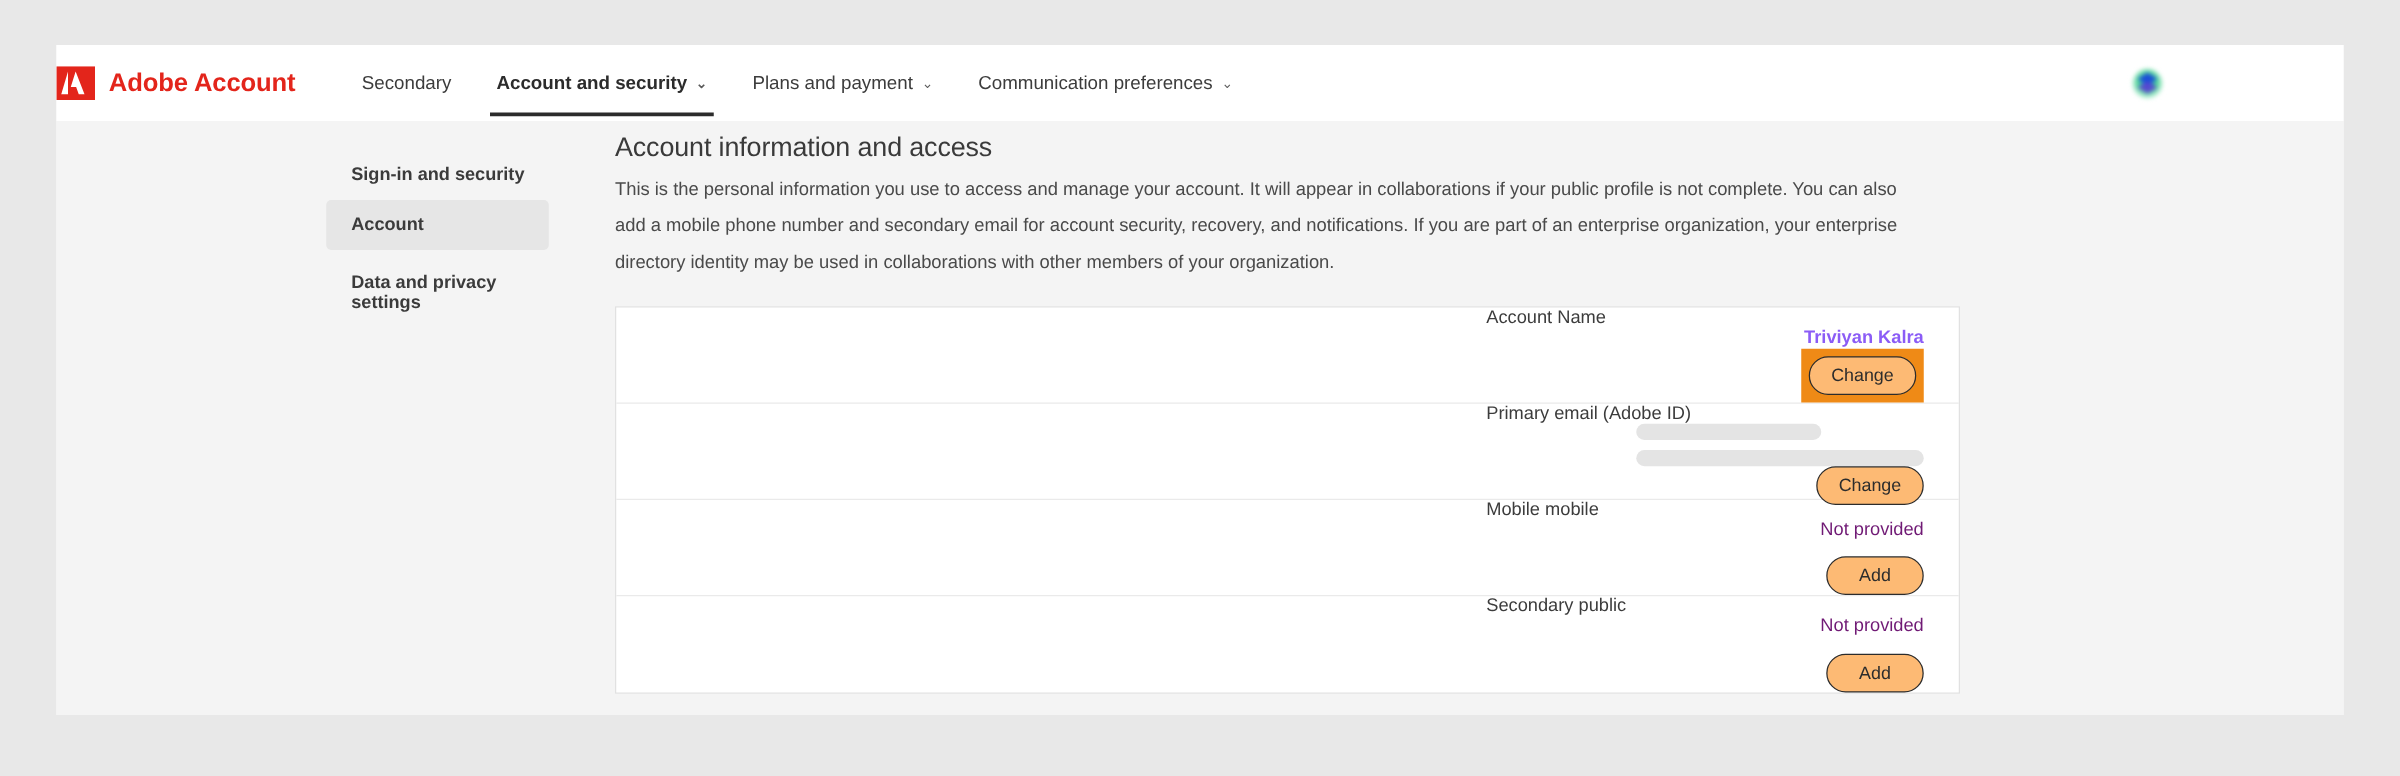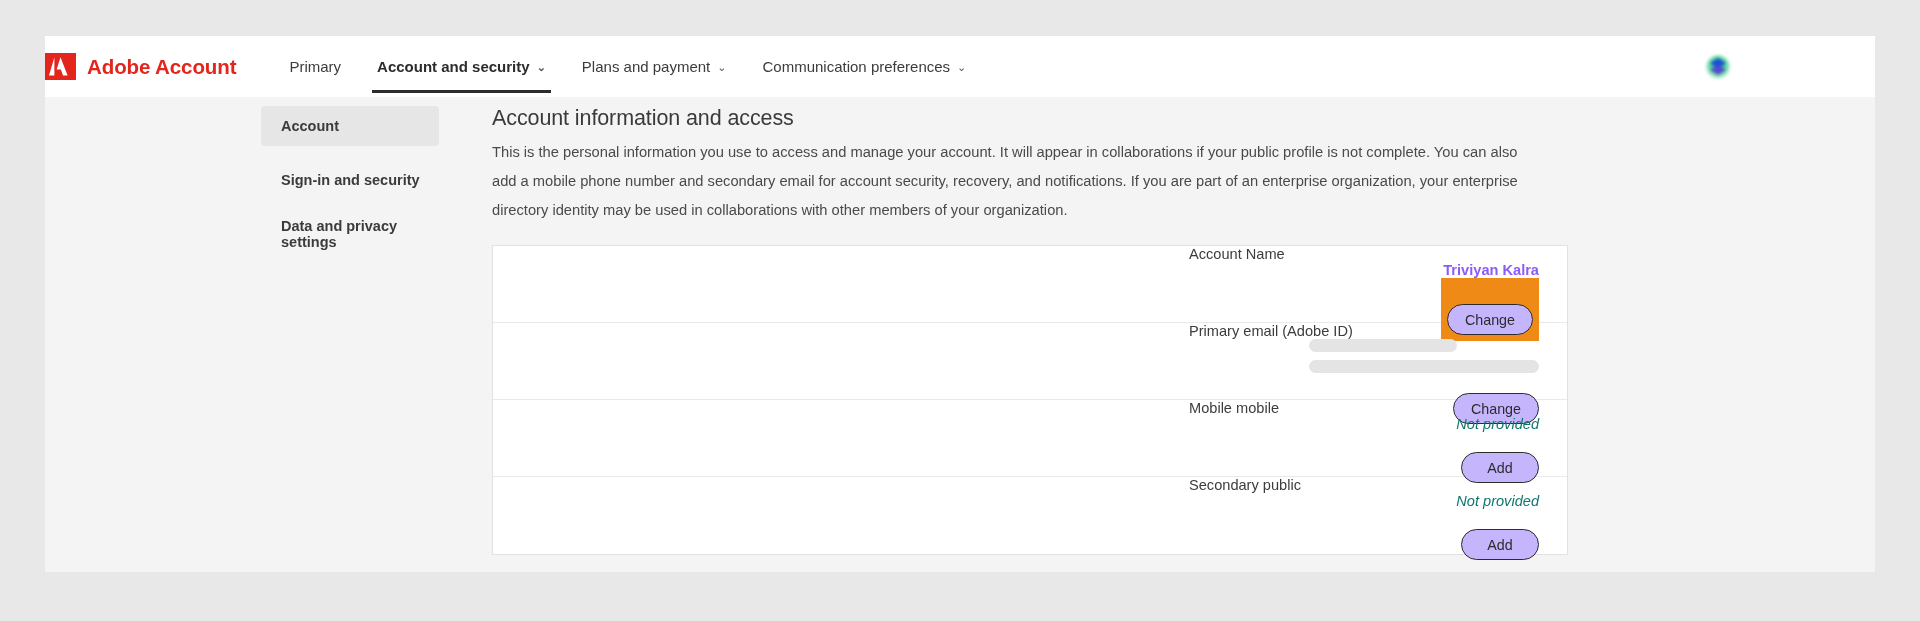--- a/index.html
+++ b/index.html
@@ -168,22 +168,21 @@
     flex-shrink: 0;
   }
   .row-value {
     flex: 1;
     font-size: 14.6px;
     color: #8b5cf6;
     font-weight: 700;
   }
   .row-value.muted {
     font-weight: 400;
-    font-style: italic;
-    color: #0f766e;
+    color: #701a75;
   }
   .redact-stack { display: flex; flex-direction: column; gap: 8px; }
   .redact-bar {
     height: 13px;
     border-radius: 7px;
     background: #e4e4e4;
   }
   .redact-bar.w1 { width: 148px; }
   .redact-bar.w2 { width: 230px; }
 
@@ -192,30 +191,29 @@
     display: flex;
     justify-content: flex-end;
     flex-shrink: 0;
   }
   .pill-btn {
     min-width: 78px;
     height: 31px;
     padding: 0 17px;
     border: 1.8px solid #2c2c2c;
     border-radius: 16px;
-    background: #c4b5fd;
+    background: #fdba74;
     font-family: "Liberation Sans", sans-serif;
     font-size: 14.3px;
     color: #2c2c2c;
     cursor: pointer;
     display: inline-flex;
     align-items: center;
     justify-content: center;
     white-space: nowrap;
-    margin-top: 20px;
   }
   .highlight-box {
     padding: 6px;
     background: #ef8a16;
     display: inline-block;
     line-height: 0;
   }
   .highlight-box .pill-btn { min-width: 80px; }
 </style>
 </head>
@@ -229,21 +227,21 @@
       <svg class="adobe-logo" viewBox="0 0 31 27">
         <rect x="0" y="0" width="31" height="27" fill="#e3251b"></rect>
         <path d="M15.5 4.2 L22.6 22.4 L18.0 22.4 L15.9 16.6 L11.6 16.6 Z" fill="#ffffff"></path>
         <path d="M9.4 4.2 L9.4 22.4 L4.0 22.4 Z" fill="#ffffff"></path>
       </svg>
       <span class="brand-title">Adobe Account</span>
     </div>
 
     <div class="nav">
       <div class="nav-item">
-        <span>Primary</span>
+        <span>Secondary</span>
       </div>
       <div class="nav-item active">
         <span>Account and security</span>
         <span class="caret">⌄</span>
       </div>
       <div class="nav-item">
         <span>Plans and payment</span>
         <span class="caret">⌄</span>
       </div>
       <div class="nav-item">
@@ -265,25 +263,25 @@
         <circle cx="17" cy="17" r="12" fill="url(#avgrad)"></circle>
         <path d="M17 8 L25 13 L17 18 L9 13 Z" fill="#1b4fd8"></path>
         <path d="M17 15 L25 20 L17 25 L9 20 Z" fill="#5a3fd1" opacity="0.9"></path>
       </svg>
     </div>
   </div>
 
   <div class="body-area">
 
     <div class="sidebar">
+      <div class="side-item spaced">
+        <span>Sign-in and security</span>
+      </div>
       <div class="side-item selected">
         <span>Account</span>
-      </div>
-      <div class="side-item spaced">
-        <span>Sign-in and security</span>
       </div>
       <div class="side-item spaced">
         <span>Data and privacy settings</span>
       </div>
     </div>
 
     <div class="content">
       <div class="content-title">Account information and access</div>
       <div class="content-desc">This is the personal information you use to access and manage your account. It will appear in collaborations if your public profile is not complete. You can also add a mobile phone number and secondary email for account security, recovery, and notifications. If you are part of an enterprise organization, your enterprise directory identity may be used in collaborations with other members of your organization.</div>
 

